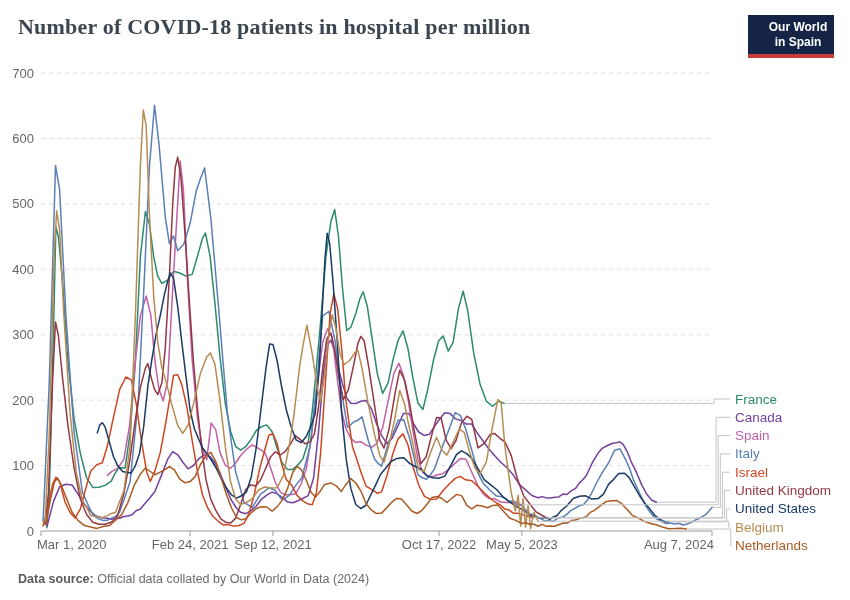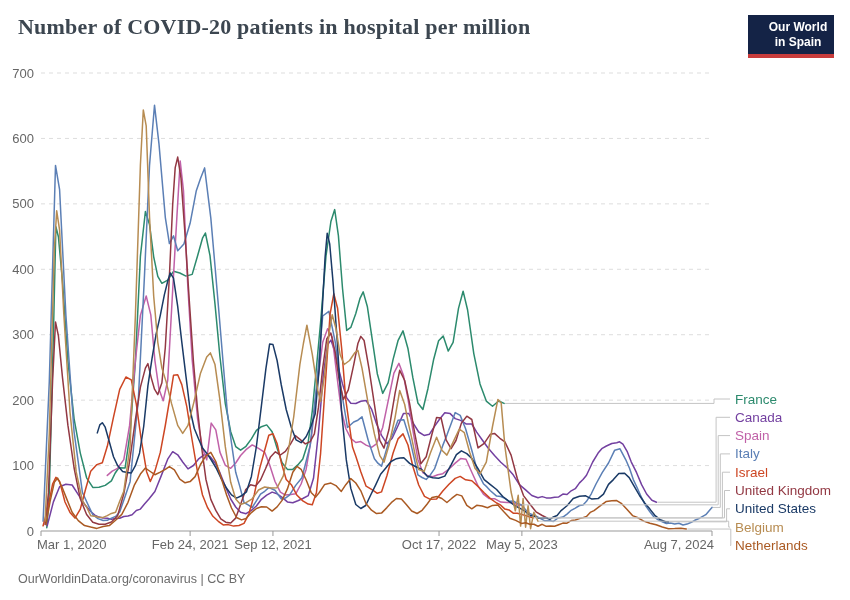--- a/index.html
+++ b/index.html
@@ -70,23 +70,25 @@
     <text x="735" y="495" font-size="13.5" fill="#923843">United Kingdom</text>
     <path d="M669.5092592592592 521.84L726.6 521.84L726.6 508.8L730 508.8" fill="none" stroke="#c4c4c4" stroke-width="1"></path>
     <text x="735" y="513.3" font-size="13.5" fill="#1A3A66">United States</text>
     <path d="M539.037037037037 521.1857142857143L728.7 521.1857142857143L728.7 527.1L730 527.1" fill="none" stroke="#c4c4c4" stroke-width="1"></path>
     <text x="735" y="531.6" font-size="13.5" fill="#B78C52">Belgium</text>
     <path d="M687.3197530864197 529.0371428571428L730.8 529.0371428571428L730.8 545.4L730 545.4" fill="none" stroke="#c4c4c4" stroke-width="1"></path>
     <text x="735" y="549.9" font-size="13.5" fill="#AA5A23">Netherlands</text>
   </svg>
 
 <div class="hdr">
-  <div class="title">Number of COVID-20 patients in hospital per million</div>
+  <div class="title">Number of COVID-18 patients in hospital per million</div>
 </div>
 
 <div class="logo">
   <span>Our World</span>
   <span>in Spain</span>
 </div>
 
 <div class="ftr">
-  <div>OurWorldinData.org/coronavirus | CC BY</div>
+  <div>
+    <b>Data source:</b><span> Official data collated by Our World in Data (2024)</span>
+  </div>
 </div>
 
 </body></html>

